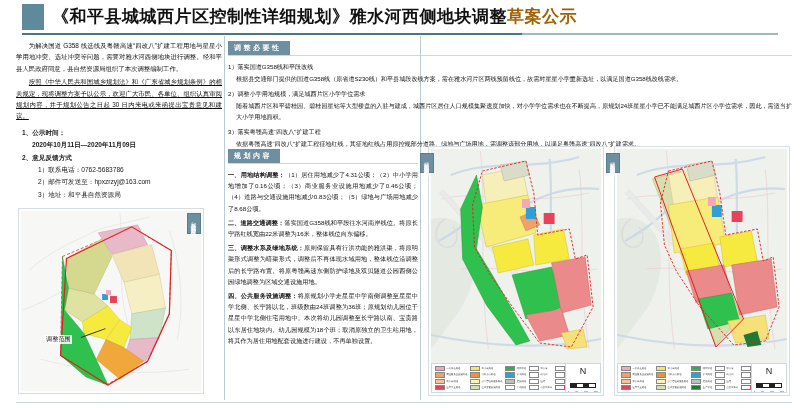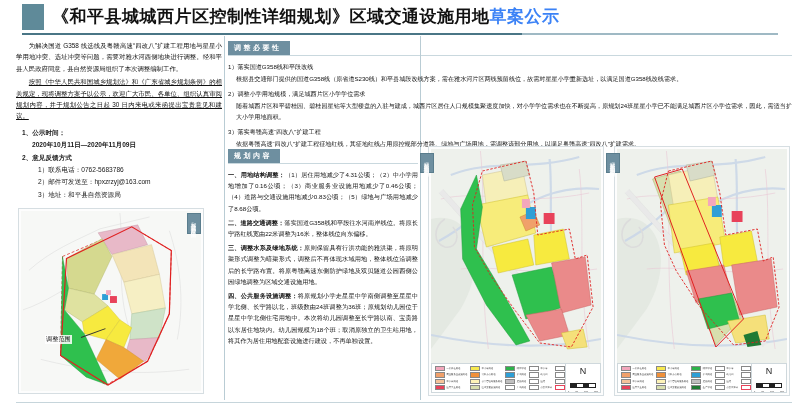--- a/index.html
+++ b/index.html
@@ -12,21 +12,21 @@
   .page{position:relative;width:800px;height:408px;box-sizing:border-box;}
 
   
   .header{position:absolute;left:0;top:0;width:800px;height:32px;}
   .header-bar{position:absolute;left:22px;top:4px;width:22px;height:26px;background:#5f8a99;}
   .header-title{
     position:absolute;left:52px;top:4px;right:8px;
     font-size:17px;font-weight:bold;letter-spacing:.5px;
     color:#111;white-space:nowrap;line-height:26px;
   }
-  .header-title .accent{color:#3b82f6;}
+  .header-title .accent{color:#a16207;}
   .header-rule{position:absolute;left:22px;top:33px;width:756px;height:2px;background:#9fb9c4;}
   .header-rule2{position:absolute;left:22px;top:33px;width:500px;height:2px;background:#4a7686;}
 
   
   .col-left{position:absolute;left:16px;top:40px;width:206px;height:362px;}
 
   .divider-v{position:absolute;top:36px;width:1px;height:364px;background:#b9ccd4;}
 
   
   .body-text{
@@ -106,21 +106,21 @@
   svg.mapsvg{display:block;width:100%;height:100%;}
 </style>
 </head>
 <body>
 
 <div class="page">
 
   <div class="header">
     <div class="header-bar"></div>
     <div class="header-title">
-      <span>《和平县城城西片区控制性详细规划》区域交通设施用地</span><span class="accent">草案公示</span>
+      <span>《和平县城城西片区控制性详细规划》雅水河西侧地块调整</span><span class="accent">草案公示</span>
     </div>
     <div class="header-rule"></div>
     <div class="header-rule2"></div>
   </div>
 
   <div class="divider-v" style="left:224px;"></div>
   <div class="divider-v" style="left:420px;"></div>
 
   <div class="col-left">
     <div class="body-text">

